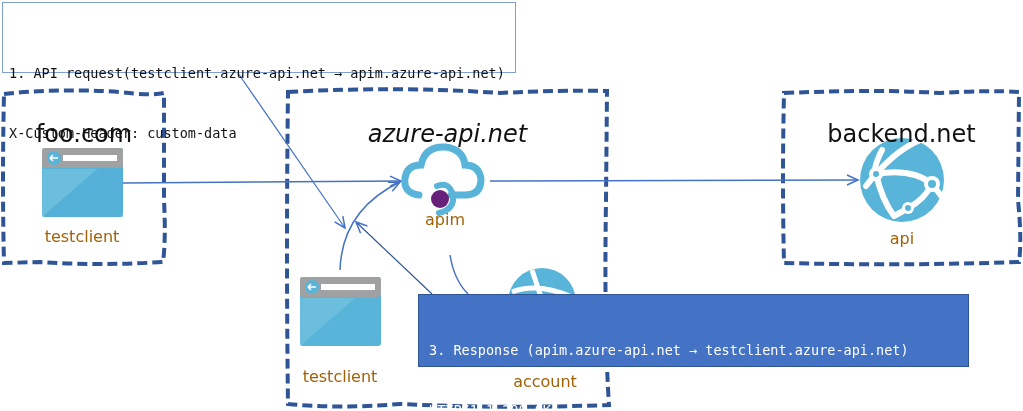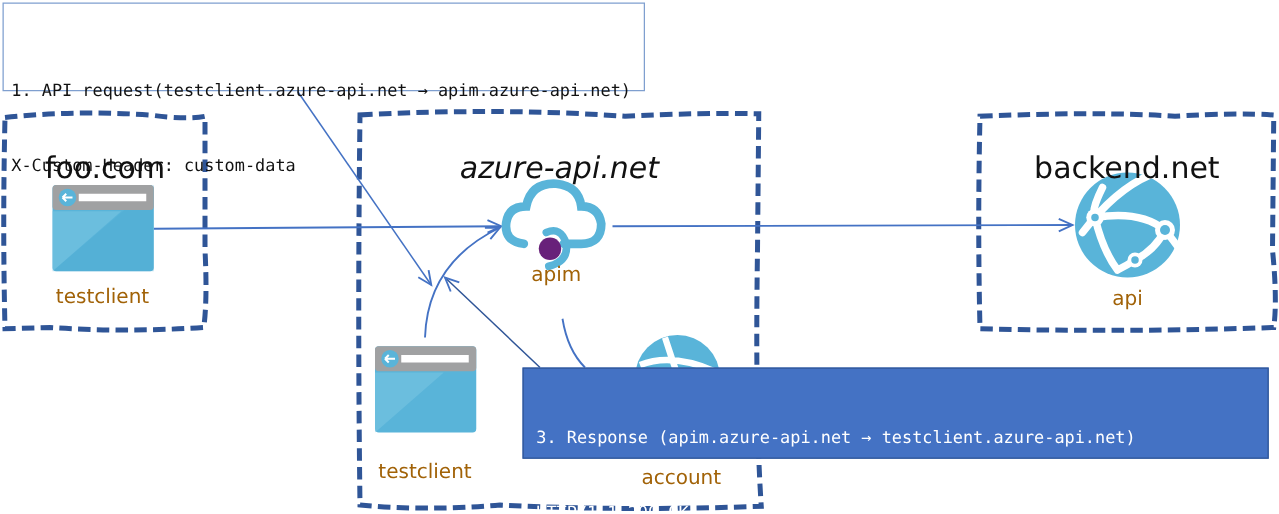--- a/index.html
+++ b/index.html
@@ -2,21 +2,21 @@
 <html><head>
 <meta charset="utf-8">
 <style>
   html, body { margin:0; padding:0; background:#ffffff; }
   body { width:1023px; height:411px; position:relative; overflow:hidden; font-family:"Liberation Sans", sans-serif; }
   svg#diagram { position:absolute; left:0; top:0; }
   .zone-title { position:absolute; font-family:"DejaVu Sans", sans-serif; font-size:24px; color:#111; text-align:center;margin-top:20px; }
   .node-label { position:absolute; font-family:"DejaVu Sans", sans-serif; font-size:16px; color:#a16207; text-align:center; }
   .callout { position:absolute; font-family:"DejaVu Sans Mono", monospace; white-space:pre; line-height:20px; box-sizing:border-box; }
   .callout-request { left:2px; top:2px; width:514px; height:71px; background:#fff; border:1px solid #7f9fcf; font-size:13.5px; color:#111; padding:20px 6px; }
-  .callout-response { left:418px; top:294px; width:597px; height:73px; background:#4472c4; border:1px solid #2f5597; font-size:13.5px; color:#fff; padding:5px 10px; }
+  .callout-response { left:418px; top:294px; width:551px; height:73px; background:#4472c4; border:1px solid #2f5597; font-size:13.5px; color:#fff; padding:5px 10px; }
   .callout div { height:20px; }
 </style>
 </head>
 <body>
 
 <svg id="diagram" width="1023" height="411" viewBox="0 0 1023 411">
   <defs>
     <marker id="arrowhead" markerWidth="14" markerHeight="12" refX="12" refY="6" orient="auto" markerUnits="userSpaceOnUse">
       <path d="M1,1 L12,6 L1,11" fill="none" stroke="#4472c4" stroke-width="1.5"></path>
     </marker>

